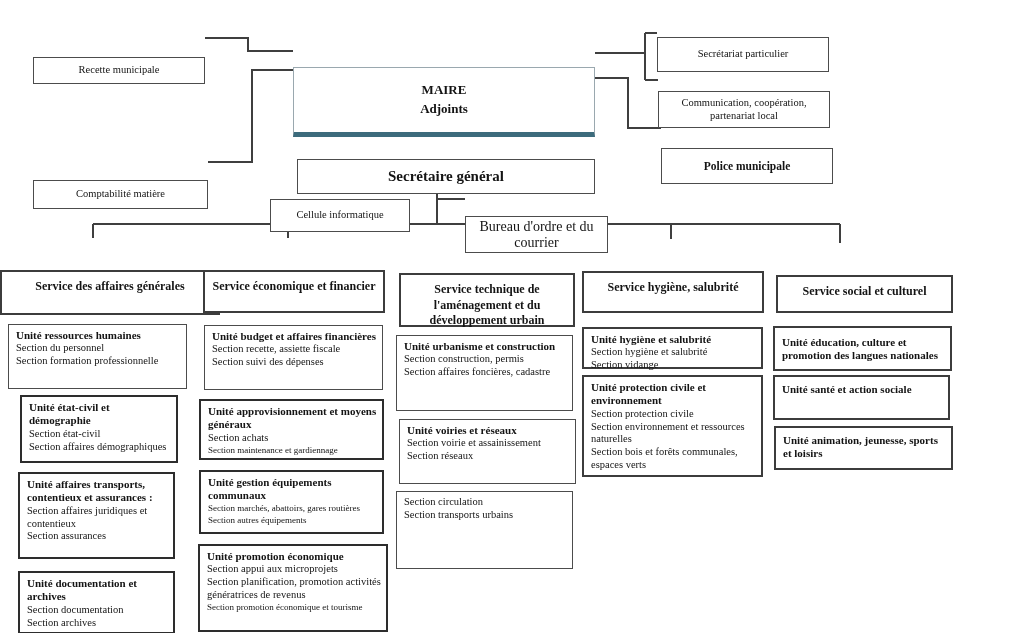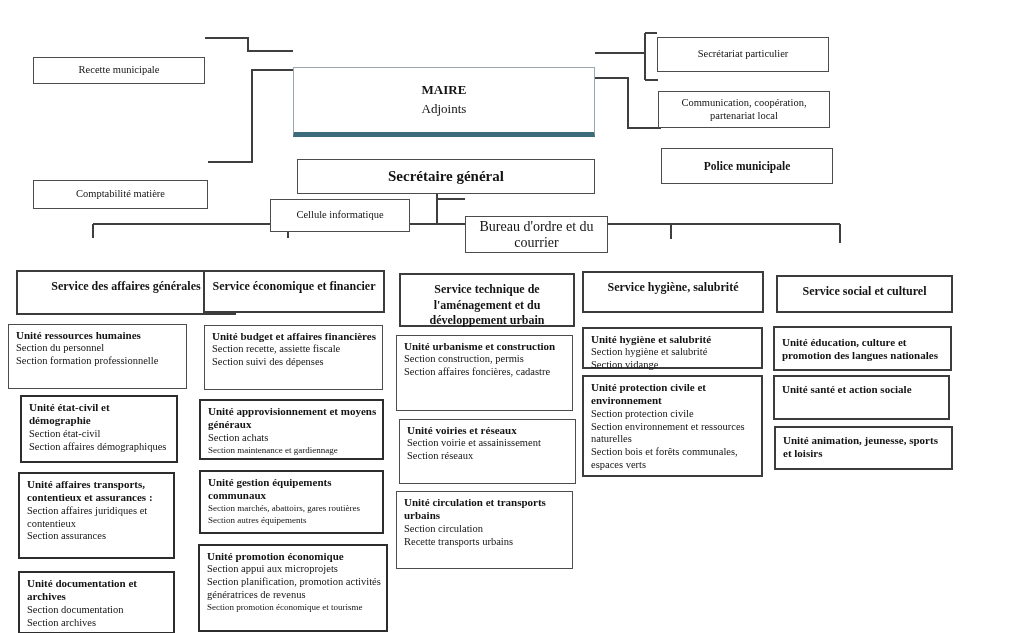--- a/index.html
+++ b/index.html
@@ -14,21 +14,21 @@
   }
   .b2{border-width:2px;border-color:#3c3c3c;}
   .bdark{border-width:2px;border-color:#2d2d2d;}
   .center{display:flex;align-items:center;justify-content:center;text-align:center;}
   .topalign{display:flex;align-items:flex-start;justify-content:center;text-align:center;}
   .label{font-size:10.5px;line-height:1.2;}
   .maire{
     border:1px solid #9aa8af;border-bottom:5px solid #3c6b7c;
     font-weight:bold;font-size:13px;line-height:1.45;
   }
-  .maire .sub{font-weight:normal;}
+  .maire .sub{font-weight:bold;}
   .sg{font-weight:bold;font-size:15px;}
   .police{font-weight:bold;font-size:11.5px;}
   .svc{
     font-weight:bold;font-size:12px;line-height:1.3;padding-top:7px;
   }
   .unit{padding:4px 5px 0 7px;line-height:1.2;}
   .u-title{font-weight:bold;font-size:11px;line-height:1.22;}
   .u-sec{font-size:10.5px;line-height:1.22;}
   .u-sec.small{font-size:9px;line-height:1.3;}
 </style>
@@ -73,21 +73,21 @@
   <div class="box center label" style="left:658px;top:59px;width:172px;height:37px;padding:0 14px">Communication, coopération, partenariat local</div>
 
   <div class="box center police" style="left:661px;top:116px;width:172px;height:36px">Police municipale</div>
 
   <div class="box center sg" style="left:297px;top:127px;width:298px;height:35px">Secrétaire général</div>
 
   <div class="box center label" style="left:270px;top:167px;width:140px;height:33px">Cellule informatique</div>
 
   <div class="box center" style="left:465px;top:184px;width:143px;height:37px;font-size:14px">Bureau d'ordre et du courrier</div>
 
-  <div class="box b2 topalign svc" style="left:16px;top:238px;width:220px;height:45px">Service des affaires générales</div>
+  <div class="box b2 topalign svc" style="left:0;top:238px;width:220px;height:45px">Service des affaires générales</div>
 
   <div class="box b2 topalign svc" style="left:203px;top:238px;width:182px;height:43px">Service économique et financier</div>
 
   <div class="box b2 topalign svc" style="left:399px;top:241px;width:176px;height:54px;padding-left:10px;padding-right:10px">Service technique de l'aménagement et du développement urbain</div>
 
   <div class="box b2 topalign svc" style="left:582px;top:239px;width:182px;height:42px">Service hygiène, salubrité</div>
 
   <div class="box b2 topalign svc" style="left:776px;top:243px;width:177px;height:38px">Service social et culturel</div>
 
   <div class="box unit" style="left:8px;top:292px;width:179px;height:65px">
@@ -145,23 +145,22 @@
     <div class="u-sec">Section affaires foncières, cadastre</div>
   </div>
 
   <div class="box unit" style="left:399px;top:387px;width:177px;height:65px">
     <div class="u-title">Unité voiries et réseaux</div>
     <div class="u-sec">Section voirie et assainissement</div>
     <div class="u-sec">Section réseaux</div>
   </div>
 
   <div class="box unit" style="left:396px;top:459px;width:177px;height:78px">
-    <div class="u-title">Unité circulation et transports urbains</div>
     <div class="u-sec">Section circulation</div>
-    <div class="u-sec">Recette transports urbains</div>
+    <div class="u-sec">Section transports urbains</div>
   </div>
 
   <div class="box b2 unit" style="left:582px;top:295px;width:181px;height:42px">
     <div class="u-title">Unité hygiène et salubrité</div>
     <div class="u-sec">Section hygiène et salubrité</div>
     <div class="u-sec">Section vidange</div>
   </div>
 
   <div class="box b2 unit" style="left:582px;top:343px;width:181px;height:102px">
     <div class="u-title">Unité protection civile et environnement</div>

